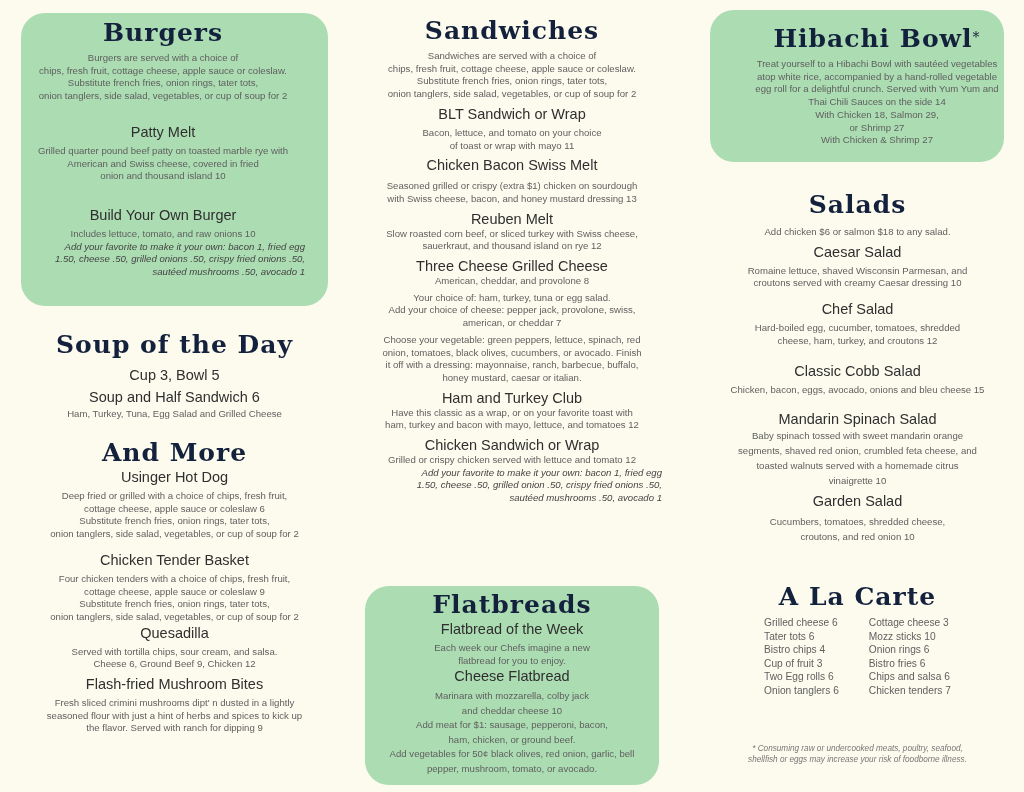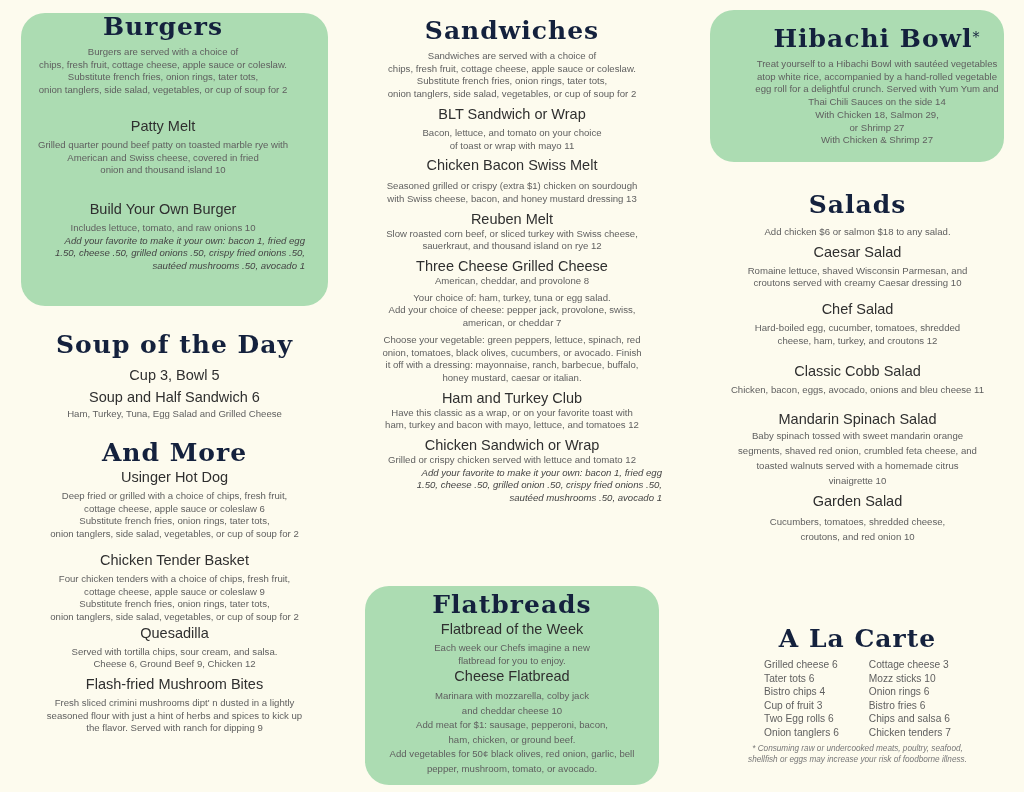--- a/index.html
+++ b/index.html
@@ -55,21 +55,21 @@
       font-size: 8.2px;
       font-style: italic;
       color: #777;
       line-height: 11px;
     }
   </style>
 </head>
 <body>
 
 <div class="box" style="left:21px;top:13px;width:307px;height:293px;"></div>
-<div class="col" style="left:21px;top:12px;width:284px;">
+<div class="col" style="left:21px;top:18px;width:284px;">
   <h1 class="sec">Burgers</h1>
   <div class="gap4"></div>
   <div class="desc">
     <div>Burgers are served with a choice of</div>
     <div>chips, fresh fruit, cottage cheese, apple sauce or coleslaw.</div>
     <div>Substitute french fries, onion rings, tater tots,</div>
     <div>onion tanglers, side salad, vegetables, or cup of soup for 2</div>
   </div>
   <div style="height:20px"></div>
   <div class="item">Patty Melt</div>
@@ -252,40 +252,40 @@
   <div class="item">Chef Salad</div>
   <div class="gap4"></div>
   <div class="desc">
     <div>Hard-boiled egg, cucumber, tomatoes, shredded</div>
     <div>cheese, ham, turkey, and croutons 12</div>
   </div>
   <div class="gap14"></div>
   <div class="item">Classic Cobb Salad</div>
   <div class="gap4"></div>
   <div class="desc">
-    <div>Chicken, bacon, eggs, avocado, onions and bleu cheese 11</div>
+    <div>Chicken, bacon, eggs, avocado, onions and bleu cheese 15</div>
   </div>
   <div class="gap14"></div>
   <div class="item">Mandarin Spinach Salad</div>
   <div class="desc" style="line-height:15px">
     <div>Baby spinach tossed with sweet mandarin orange</div>
     <div>segments, shaved red onion, crumbled feta cheese, and</div>
     <div>toasted walnuts served with a homemade citrus</div>
     <div>vinaigrette 10</div>
   </div>
   <div class="gap4"></div>
   <div class="item">Garden Salad</div>
   <div class="gap4"></div>
   <div class="desc" style="line-height:15px">
     <div>Cucumbers, tomatoes, shredded cheese,</div>
     <div>croutons, and red onion 10</div>
   </div>
 </div>
 
-<div class="col" style="left:705px;top:582px;width:305px;margin-top:42px;">
+<div class="col" style="left:705px;top:582px;width:305px;">
   <h1 class="sec">A La Carte</h1>
   <div class="gap4"></div>
   <div class="alc">
     <div class="c">
       <div>Grilled cheese 6</div>
       <div>Tater tots 6</div>
       <div>Bistro chips 4</div>
       <div>Cup of fruit 3</div>
       <div>Two Egg rolls 6</div>
       <div>Onion tanglers 6</div>

